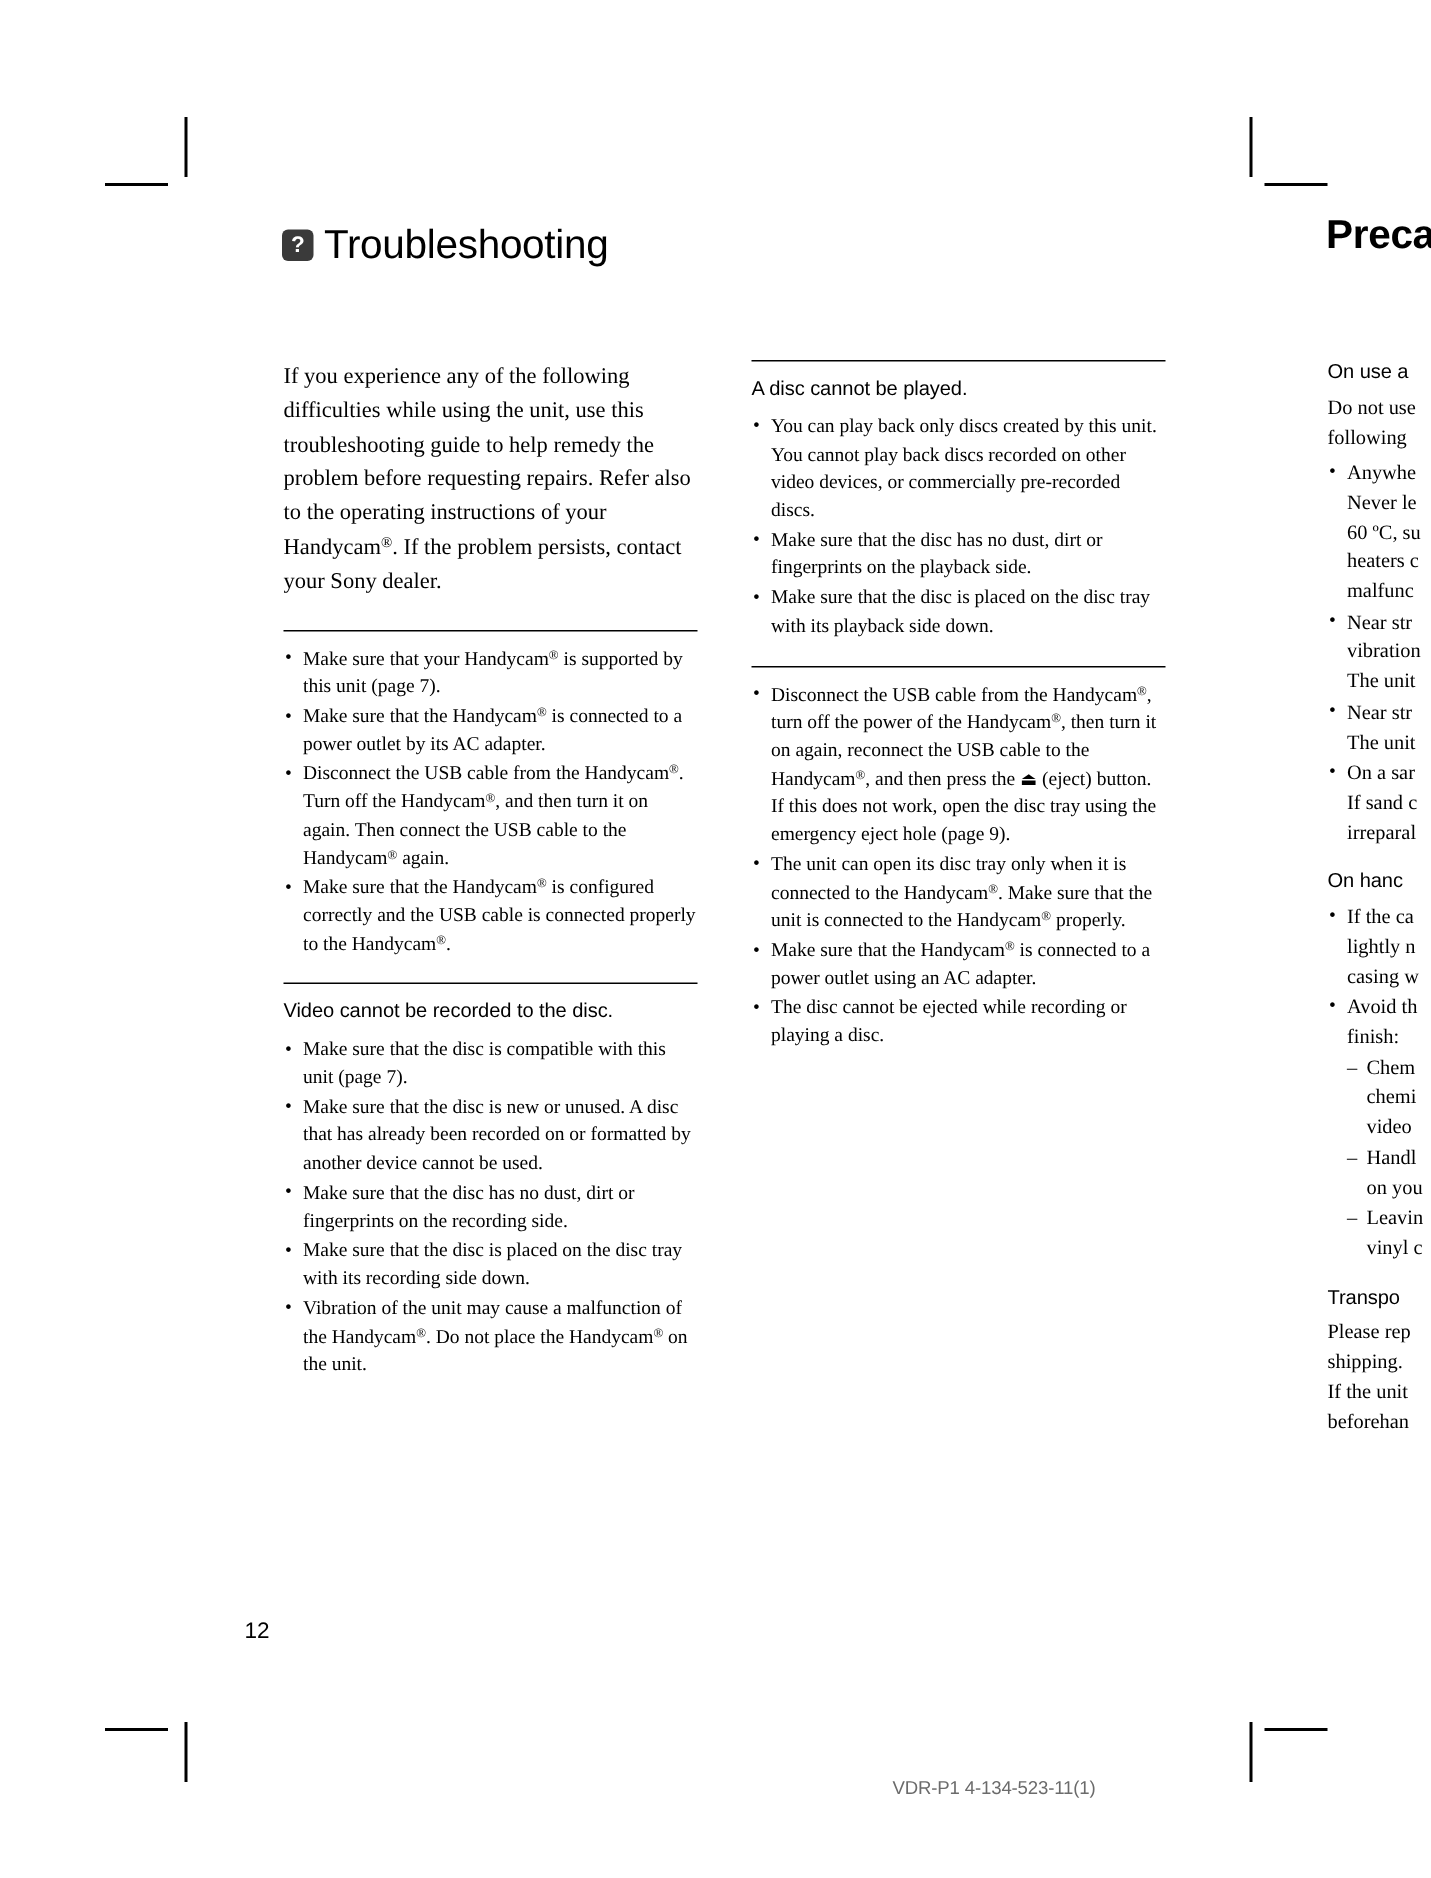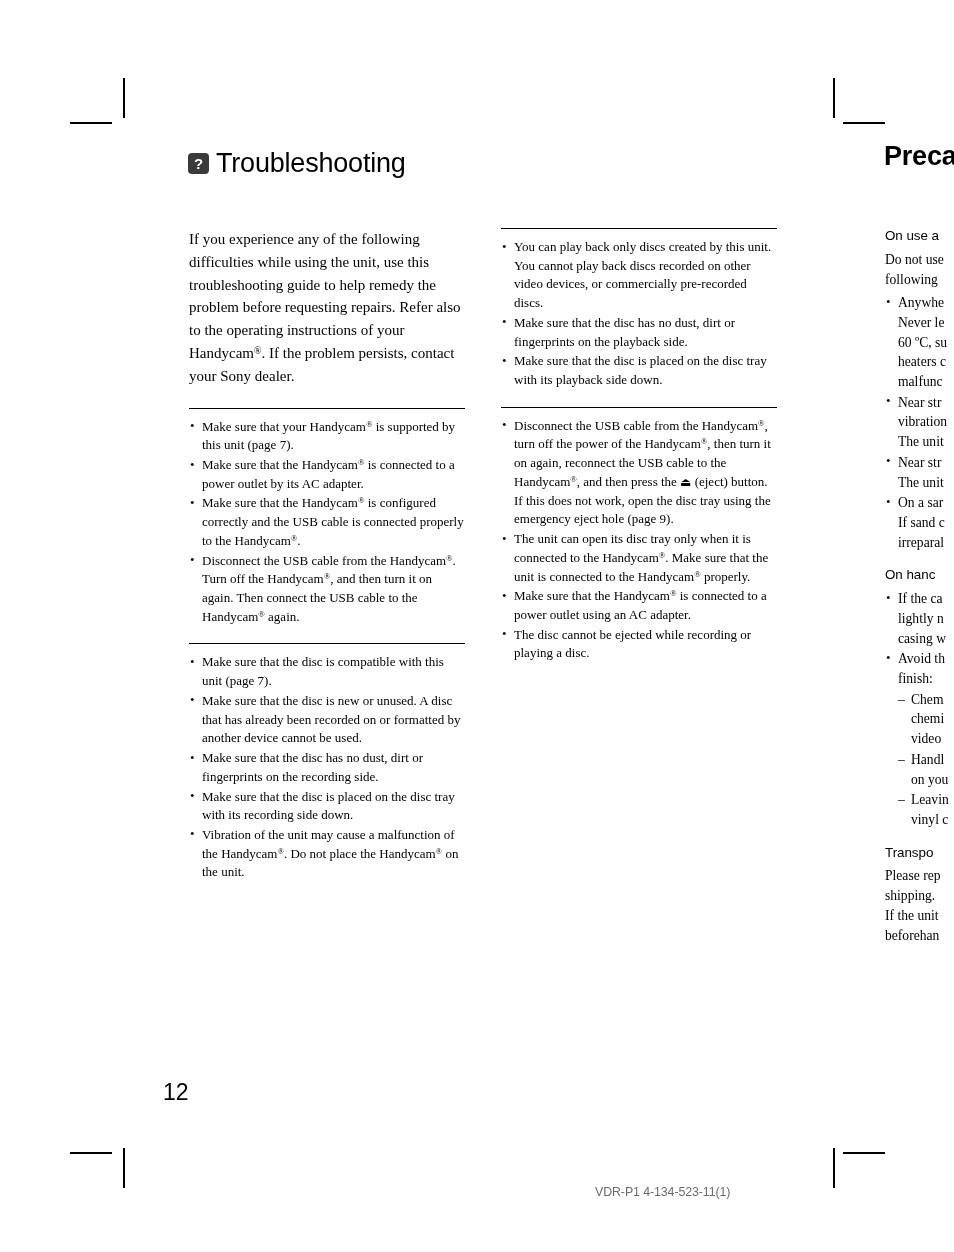--- a/index.html
+++ b/index.html
@@ -26,21 +26,21 @@
 
   
   .page {
     position: absolute;
     left: 0; top: 0;
     width: 954px; height: 1252px;
   }
 
   .col {
     position: absolute;
-    top: 228px;
+    top: 240px;
   }
   .col-1 { left: 189px; width: 276px; }
   .col-2 { left: 501px; width: 276px; }
   .col-3 { left: 885px; width: 276px; }
 
   
   .page-title {
     position: absolute;
     left: 188px;
     top: 148px;
@@ -163,21 +163,21 @@
   .col-3 h2.sec-head { font-size: 13.4px; margin-bottom: 5px; }
   .col-3 .intro { font-size: 13.6px; line-height: 1.45; margin-bottom: 4px; }
   .col-3 ul.bullets { font-size: 13.6px; line-height: 1.45; margin-bottom: 14px; }
 
   
   .page-number {
     position: absolute;
     left: 163px;
     top: 1079px;
     font-family: "Liberation Sans", sans-serif;
-    font-size: 23px;
+    font-size: 15px;
     color: #000;
   }
   .footer-code {
     position: absolute;
     left: 595px;
     top: 1185px;
     font-family: "Liberation Sans", sans-serif;
     font-size: 12.4px;
     color: #6b6b6b;
     letter-spacing: -0.1px;
@@ -207,42 +207,44 @@
 
   <div class="col col-1">
 
     <p class="intro">If you experience any of the following difficulties while using the unit, use this troubleshooting guide to help remedy the problem before requesting repairs. Refer also to the operating instructions of your Handycam<sup class="reg">®</sup>. If the problem persists, contact your Sony dealer.</p>
 
     <div class="sec">
       <hr class="rule">
       <ul class="bullets">
         <li>Make sure that your Handycam<sup class="reg">®</sup> is supported by this unit (page 7).</li>
         <li>Make sure that the Handycam<sup class="reg">®</sup> is connected to a power outlet by its AC adapter.</li>
+        <li>Disconnect the USB cable from the Handycam<sup class="reg">®</sup>. Turn off the Handycam<sup class="reg">®</sup>, and then turn it on again. Then connect the USB cable to the Handycam<sup class="reg">®</sup> again.</li>
         <li>Make sure that the Handycam<sup class="reg">®</sup> is configured correctly and the USB cable is connected properly to the Handycam<sup class="reg">®</sup>.</li>
-        <li>Disconnect the USB cable from the Handycam<sup class="reg">®</sup>. Turn off the Handycam<sup class="reg">®</sup>, and then turn it on again. Then connect the USB cable to the Handycam<sup class="reg">®</sup> again.</li>
       </ul>
     </div>
 
     <div class="sec">
       <hr class="rule">
+      <h2 class="sec-head">Video cannot be recorded to the disc.</h2>
       <ul class="bullets">
         <li>Make sure that the disc is compatible with this unit (page 7).</li>
         <li>Make sure that the disc is new or unused. A disc that has already been recorded on or formatted by another device cannot be used.</li>
         <li>Make sure that the disc has no dust, dirt or fingerprints on the recording side.</li>
         <li>Make sure that the disc is placed on the disc tray with its recording side down.</li>
         <li>Vibration of the unit may cause a malfunction of the Handycam<sup class="reg">®</sup>. Do not place the Handycam<sup class="reg">®</sup> on the unit.</li>
       </ul>
     </div>
 
   </div>
 
   <div class="col col-2">
 
     <div class="sec">
       <hr class="rule">
+      <h2 class="sec-head">A disc cannot be played.</h2>
       <ul class="bullets">
         <li>You can play back only discs created by this unit. You cannot play back discs recorded on other video devices, or commercially pre-recorded discs.</li>
         <li>Make sure that the disc has no dust, dirt or fingerprints on the playback side.</li>
         <li>Make sure that the disc is placed on the disc tray with its playback side down.</li>
       </ul>
     </div>
 
     <div class="sec">
       <hr class="rule">
       <ul class="bullets">

